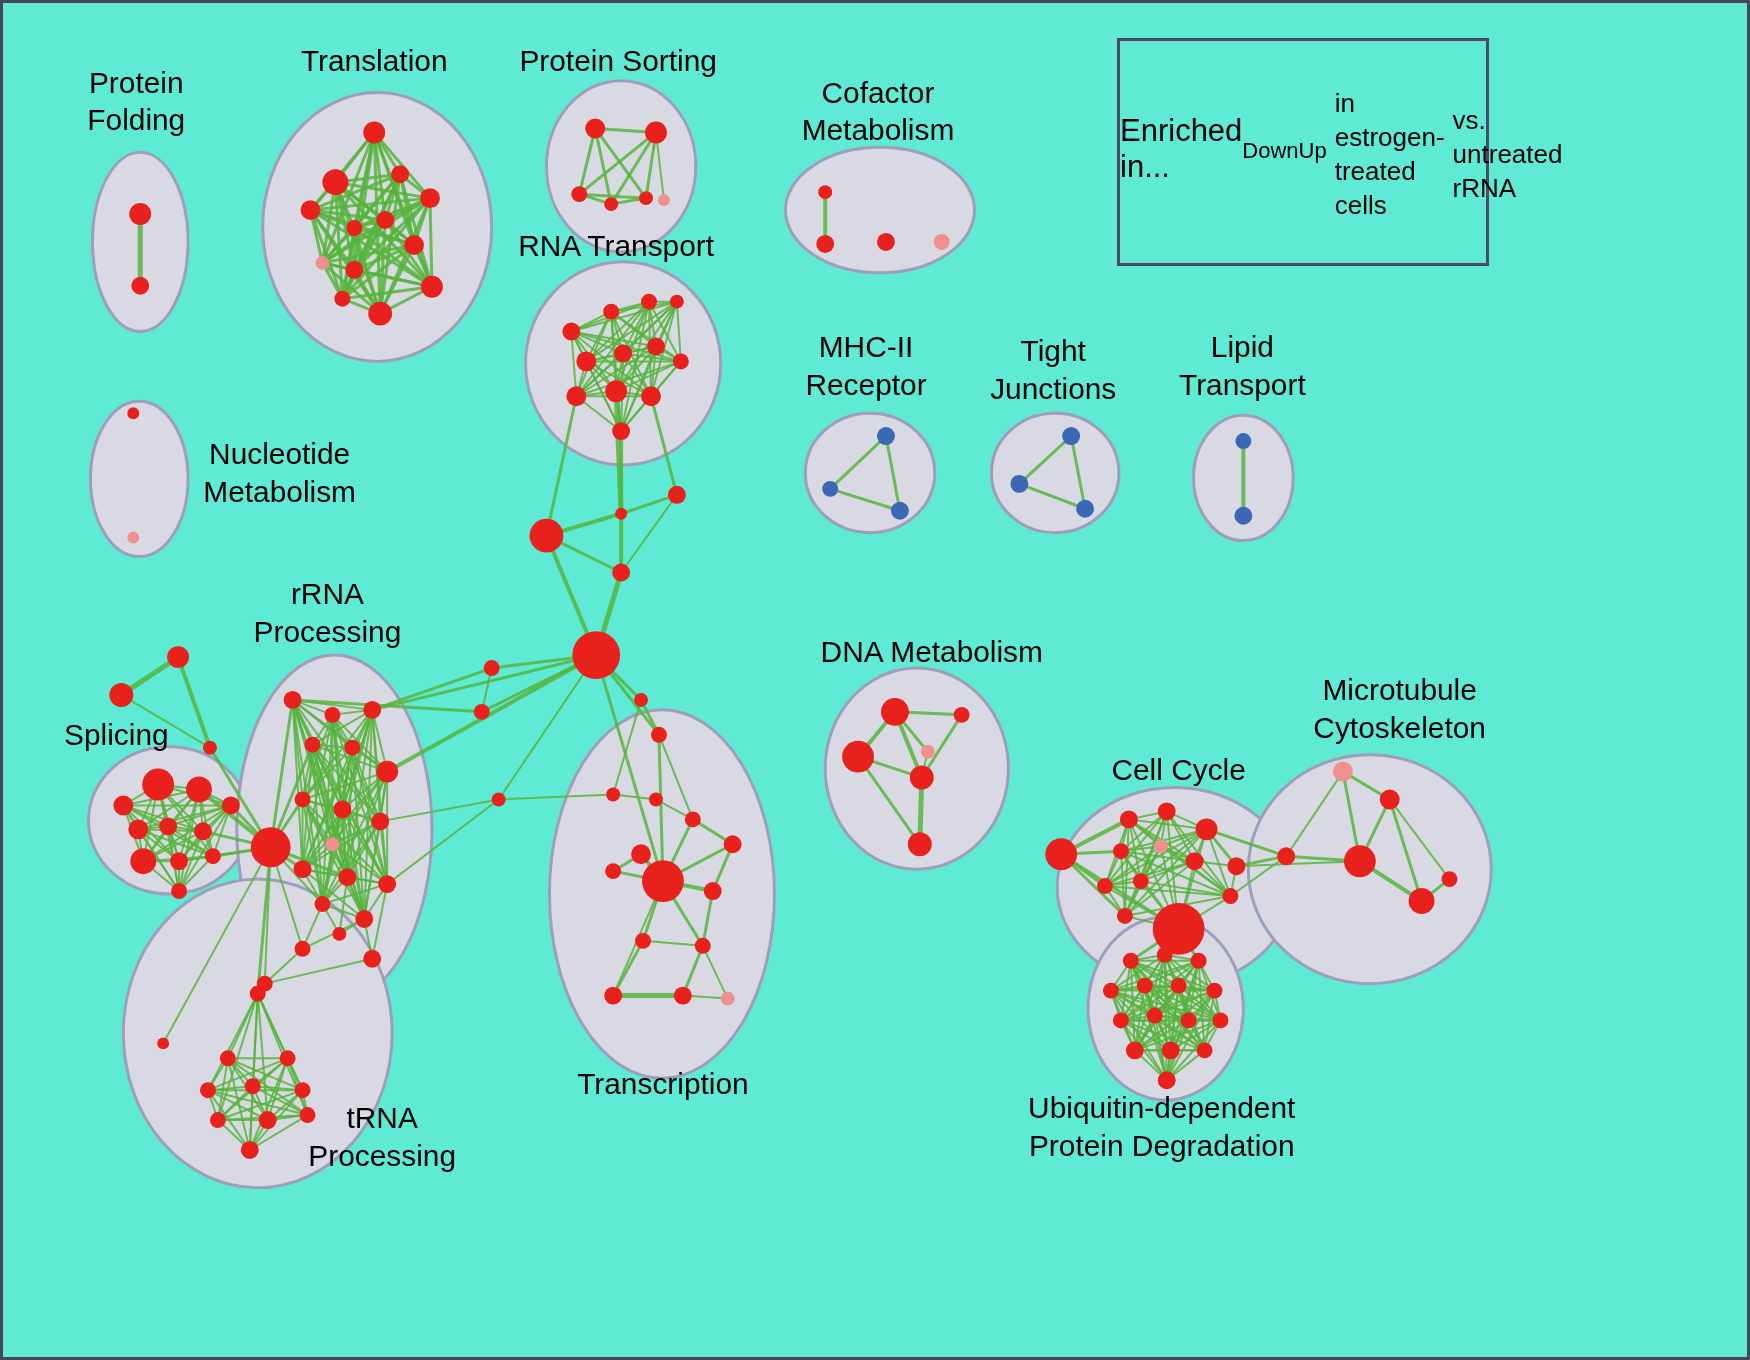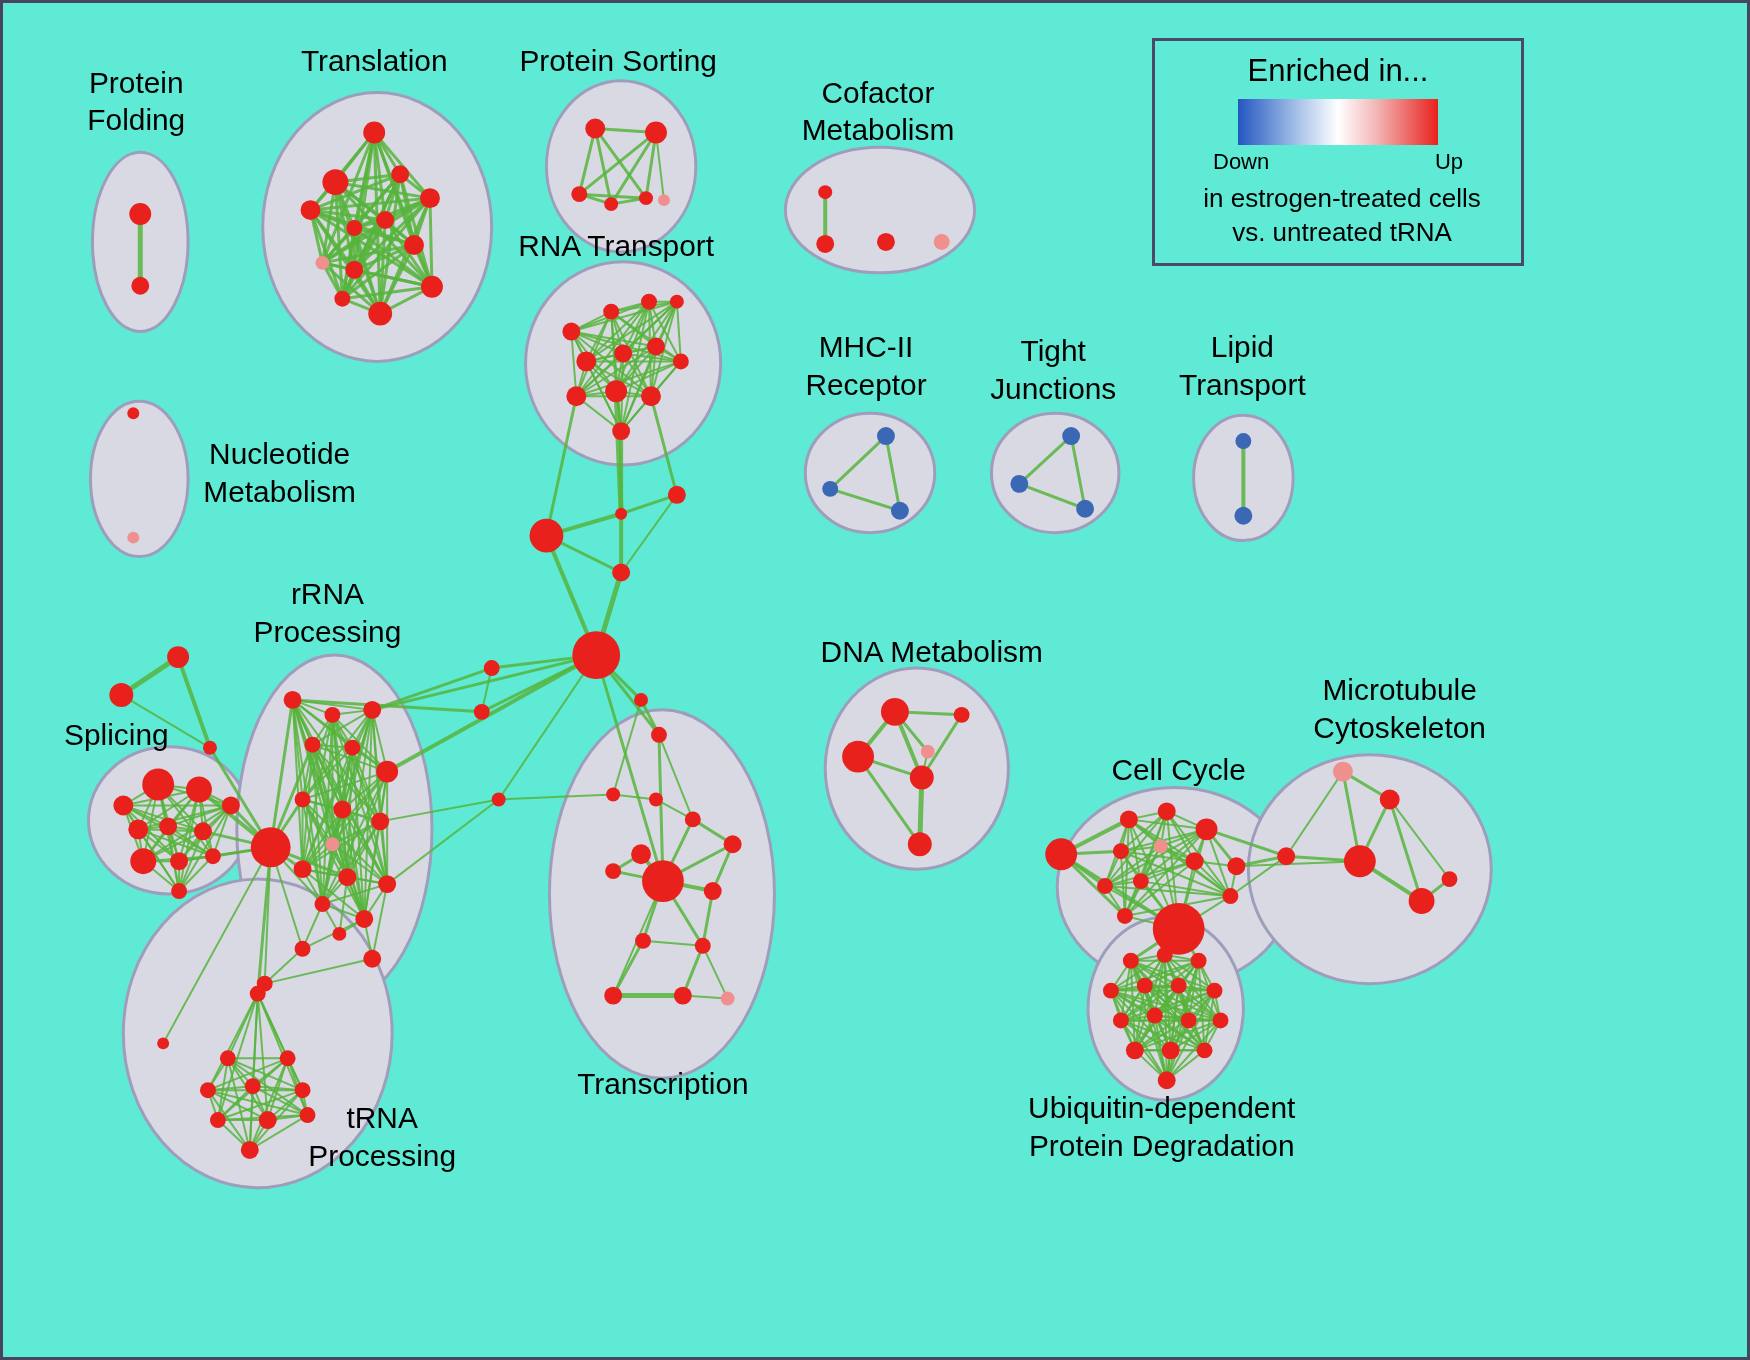--- a/index.html
+++ b/index.html
@@ -8,24 +8,24 @@
     width:1750px;height:1360px;
     background:#5eead4;
     border:3px solid #45455f;
     box-sizing:border-box;
     font-family:"Liberation Sans", sans-serif;
     overflow:hidden;
   }
   #network{position:absolute;left:0;top:0;width:100%;height:100%;
     font-family:"Liberation Sans", sans-serif;}
   .legend{
-    position:absolute;left:1149px;top:35px;width:372px;height:228px;
+    position:absolute;left:1114px;top:35px;width:372px;height:228px;
     border:3px solid #4a4a68;box-sizing:border-box;
-    display:flex;flex-direction:column;align-items:center;
-    padding-top:12px;
+    display:flex;flex-direction:row;align-items:center;
+    padding-top:4px;
   }
   .legend-title{font-size:31px;color:#000;margin-bottom:10px;}
   .legend-gradient{width:200px;height:46px;margin-bottom:4px;}
   .legend-axis{width:250px;display:flex;justify-content:space-between;
     font-size:22px;color:#000;margin-bottom:6px;}
   .legend-caption{font-size:26px;color:#000;line-height:34px;margin-left:8px;}
 </style>
 </head>
 <body>
 
@@ -864,16 +864,16 @@
     </svg>
 
   <div class="legend">
     <div class="legend-title">Enriched in...</div>
     <div class="legend-gradient" id="legend-gradient" style="background: linear-gradient(90deg, rgb(35, 86, 192) 0%, rgb(159, 188, 230) 28%, rgb(255, 255, 255) 50%, rgb(242, 179, 179) 70%, rgb(232, 33, 29) 100%);"></div>
     <div class="legend-axis">
       <span>Down</span>
       <span>Up</span>
     </div>
     <div class="legend-caption">in estrogen-treated cells</div>
-    <div class="legend-caption">vs. untreated tRNA</div>
+    <div class="legend-caption">vs. untreated rRNA</div>
   </div>
 
 </div>
 
 </body></html>

